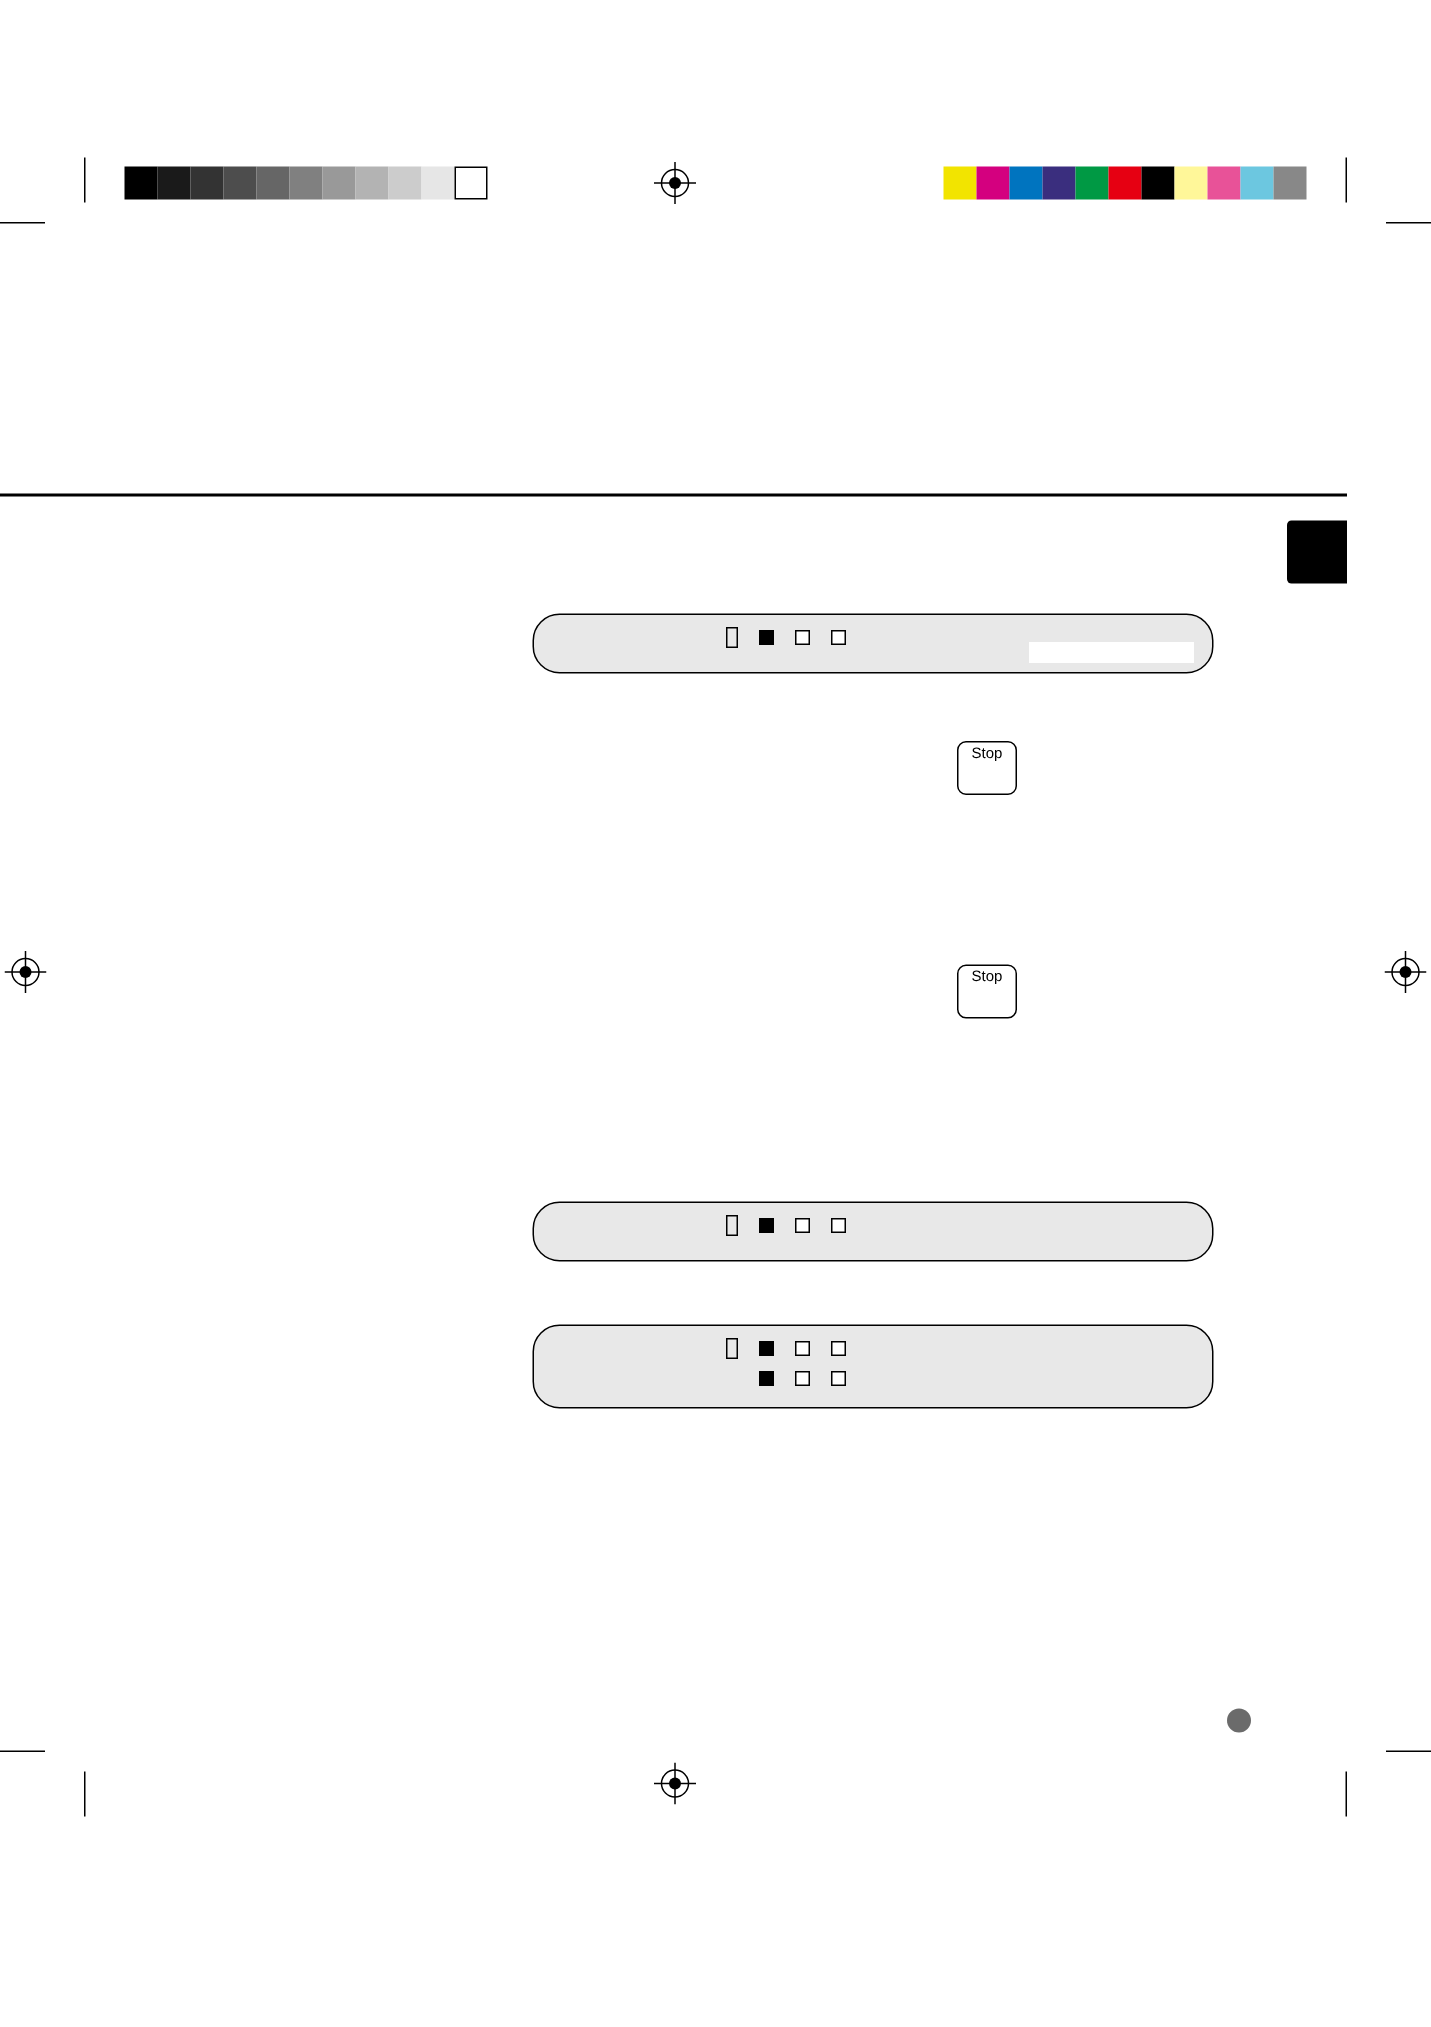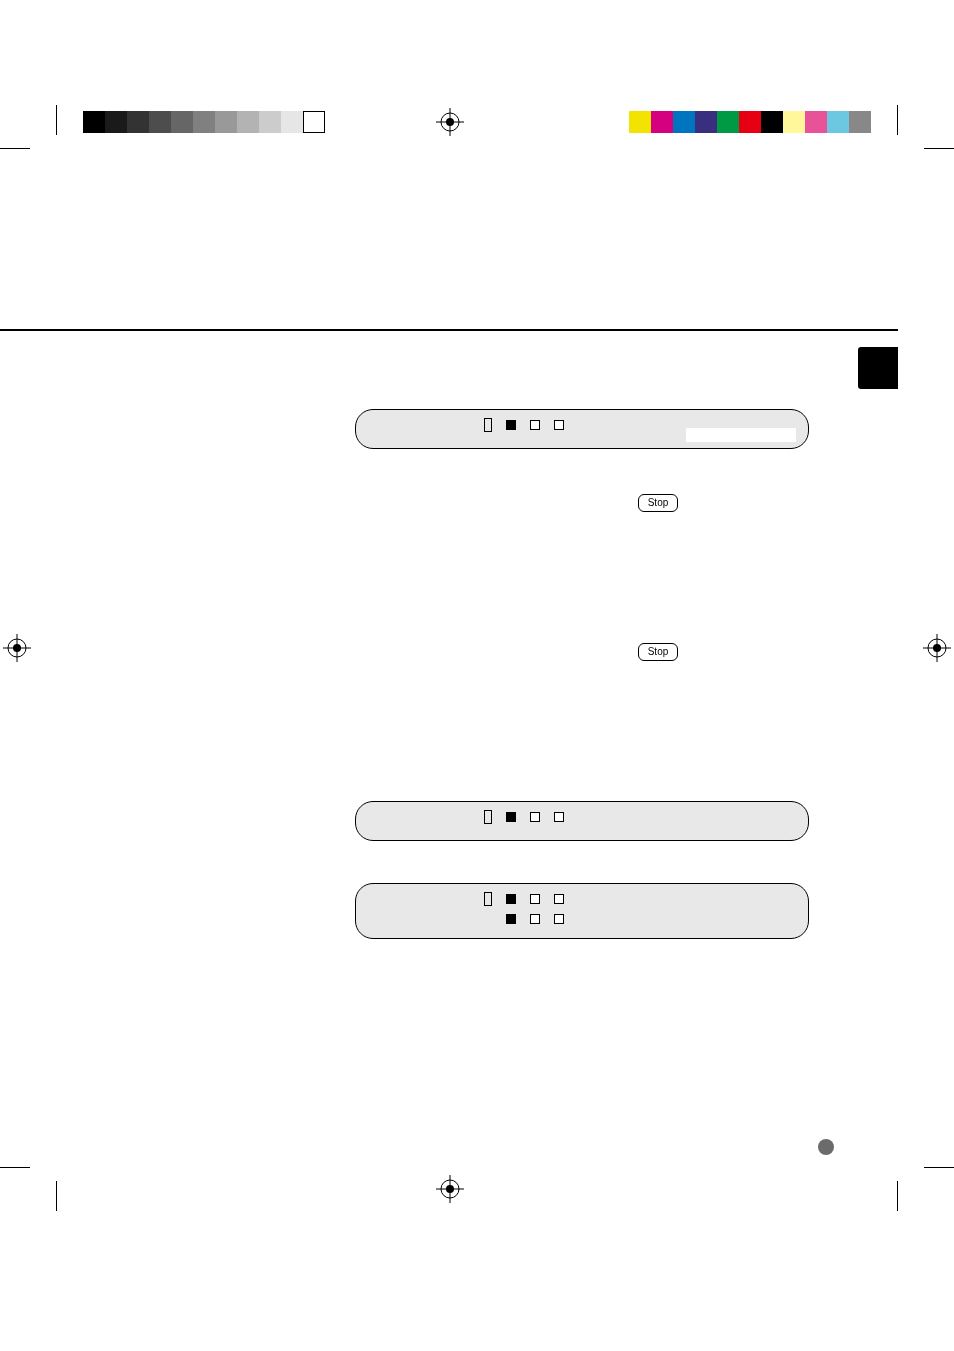--- a/index.html
+++ b/index.html
@@ -40,21 +40,21 @@
   .panel { position: absolute; left: 355px; width: 454px; height: 40px; background: #e8e8e8; border: 1px solid #000; border-radius: 18px; }
   .panel.tall { height: 56px; }
   .panel-inner { position: absolute; right: 12px; bottom: 6px; width: 110px; height: 14px; background: #fff; }
   .icons { position: absolute; top: 8px; left: 128px; display: flex; gap: 14px; align-items: center; }
   .icons-row2 { top: 30px; }
   .ic-tape { width: 8px; height: 14px; border: 1px solid #000; }
   .ic-filled { width: 10px; height: 10px; background: #000; }
   .ic-open { width: 10px; height: 10px; border: 1px solid #000; background: #fff; }
 
   
-  .stop-btn { position: absolute; width: 40px; height: 18px; border: 1px solid #000; border-radius: 6px; font-size: 10px; line-height: 16px; text-align: center; background: #fff; }
+  .stop-btn { position: absolute; width: 40px; height: 36px; border: 1px solid #000; border-radius: 6px; font-size: 10px; line-height: 16px; text-align: center; background: #fff; }
   .stop1 { top: 494px; left: 638px; }
   .stop2 { top: 643px; left: 638px; }
 
   .panel1 { top: 409px; }
   .panel2 { top: 801px; }
   .panel3 { top: 883px; }
 
   
   .page-dot { position: absolute; right: 120px; bottom: 196px; width: 16px; height: 16px; background: #6b6b6b; border-radius: 50%; }
 

